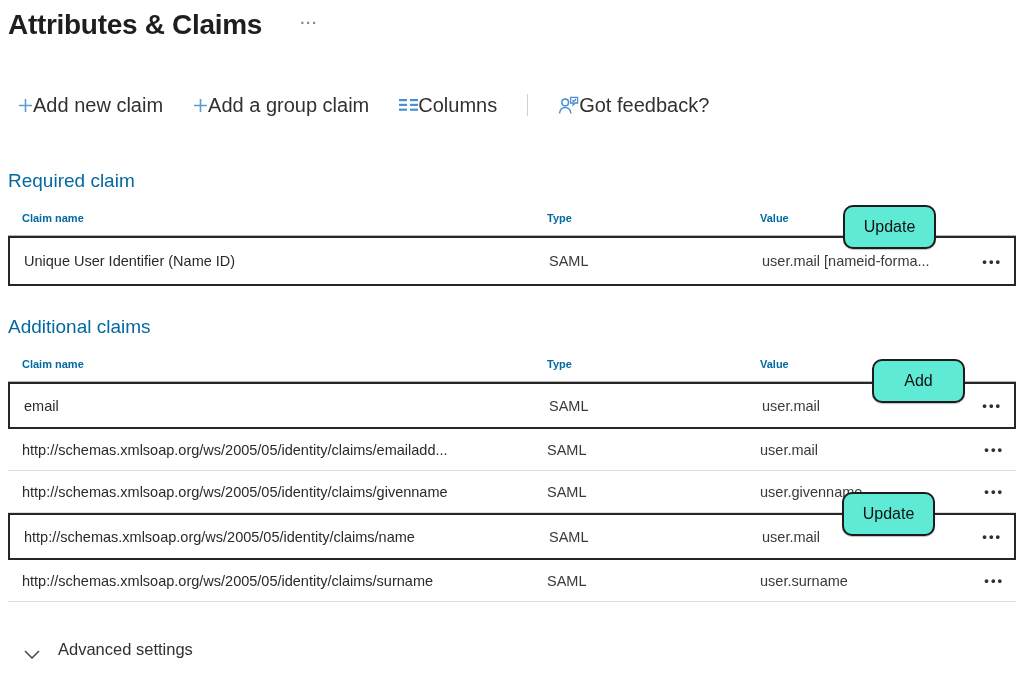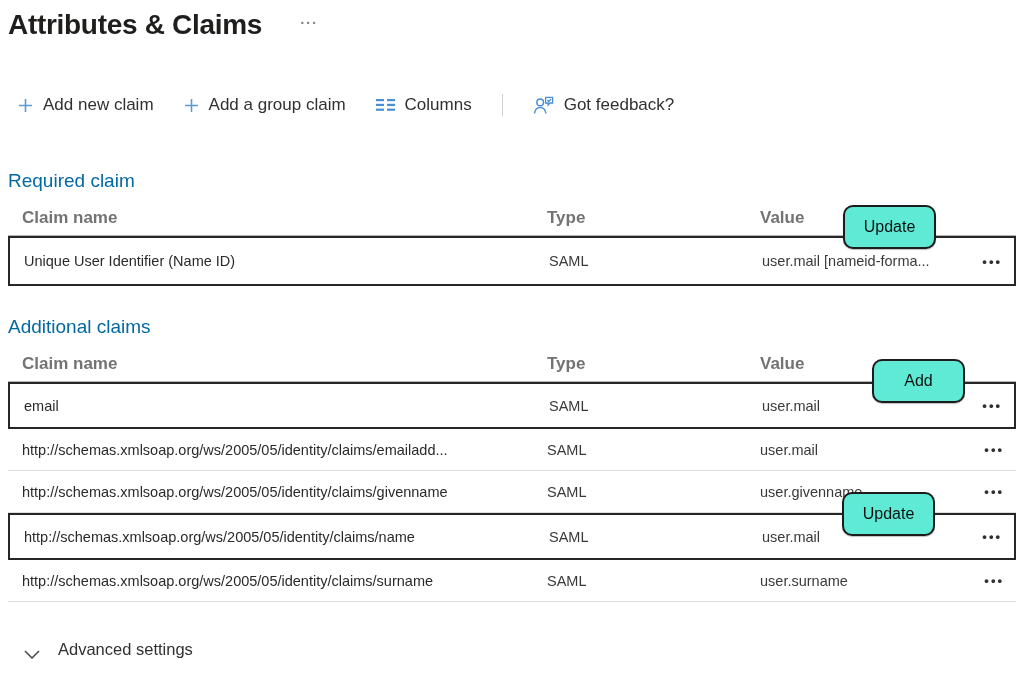--- a/index.html
+++ b/index.html
@@ -7,34 +7,34 @@
   body { font-family:"Liberation Sans", sans-serif; color:#252423; }
   .page { position:relative; width:1024px; height:673px; background:#fff; overflow:hidden; }
 
   
   .title-row { display:flex; align-items:flex-start; padding:8px 0 0 8px; height:44px; }
   .page-title { font-size:28px; line-height:34px; font-weight:700; color:#1f1e1d; letter-spacing:-0.3px; }
   .title-menu { margin-left:38px; margin-top:6px; color:#8a8886; font-size:15px; font-weight:700; letter-spacing:1px; cursor:pointer; }
 
   
   .toolbar { display:flex; align-items:center; margin:46px 0 0 18px; height:30px; gap:30px; }
-  .tb-item { display:flex; align-items:center; gap:10px; background:none; border:none; font-family:inherit; font-size:17px; color:#323130; cursor:pointer; padding:0; white-space:nowrap; }
+  .tb-item { display:flex; align-items:center; gap:0; background:none; border:none; font-family:inherit; font-size:20px; color:#323130; cursor:pointer; padding:0; white-space:nowrap; }
   .tb-divider { width:1px; height:22px; background:#d2d0ce; }
   .tb-icon { display:block; flex:0 0 auto; }
 
   
   .section-heading { font-size:19px; font-weight:400; color:#0369a1; margin-left:8px; }
   .h-required { margin-top:50px; }
   .h-additional { margin-top:30px; }
 
   
   .claims-table { margin:8px 8px 0 8px; width:1008px; }
   .trow, .thead { display:grid; grid-template-columns:525px 213px 1fr 48px; align-items:center; padding-left:14px; }
   .thead { height:36px; border-bottom:1px solid #b8b6b4; }
-  .thead span { font-size:17px; font-weight:700; color:#737373; }
+  .thead span { font-size:11px; font-weight:700; color:#0369a1; }
   .trow { height:42px; font-size:14.5px; color:#3b3a39; border-bottom:1px solid #e1dfdd; cursor:pointer; }
   .trow .cell-name { color:#2b2a29; white-space:nowrap; overflow:hidden; }
   .trow.boxed { border:2px solid #262626; height:47px; }
   .trow.tall { height:50px; }
   .cell-value { white-space:nowrap; overflow:hidden; }
   .dots { background:none; border:none; cursor:pointer; font-size:13px; font-weight:700; color:#323130; letter-spacing:2px; text-align:right; padding-right:12px; font-family:inherit; }
 
   
   .advanced { display:flex; align-items:flex-end; gap:18px; margin:38px 0 0 24px; cursor:pointer; }
   .advanced span { font-size:16.5px; color:#323130; }

